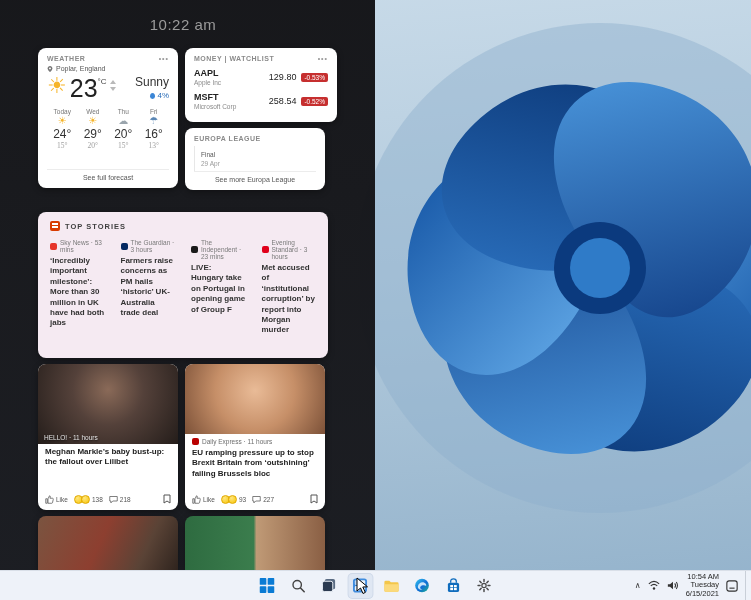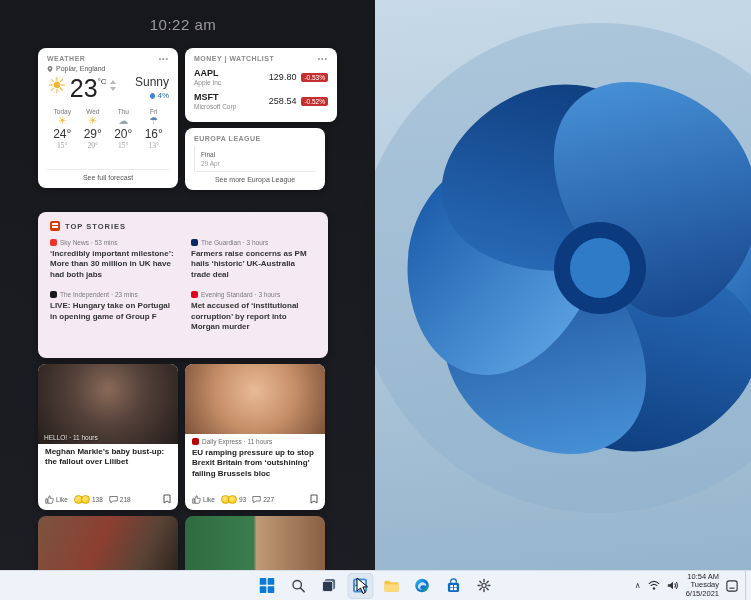--- a/index.html
+++ b/index.html
@@ -70,21 +70,21 @@
   .result { border-left:1px solid #e7e7e7; padding-left:6px; width:32px; display:flex; flex-direction:column; justify-content:center; gap:2px; }
   .res-status { font-size:6.5px; color:#555; }
   .res-date { font-size:6.5px; color:#9a9a9a; }
 
   
   .stories { left:38px; top:212px; width:290px; height:146px; background:#f5eaf2; }
   .stories .card-pad { padding:9px 12px; }
   .stories-head { display:flex; align-items:center; gap:5px; font-size:7.5px; font-weight:700; color:#3f3f3f; letter-spacing:1px; }
   .ts-icon { width:10px; height:10px; border-radius:2px; background:#d83b01; position:relative; }
   .ts-icon:after { content:""; position:absolute; left:2px; top:2px; width:6px; height:2px; background:#fff; box-shadow:0 3px 0 #fff; }
-  .stories-grid { display:grid; grid-template-columns:1fr 1fr; column-gap:16px; row-gap:11px; margin-top:8px; }
+  .stories-grid { display:grid; grid-template-columns:1fr 1fr 1fr 1fr; column-gap:16px; row-gap:11px; margin-top:8px; }
   .story-src { display:flex; align-items:center; gap:3px; font-size:6.5px; color:#7a7a7a; }
   .src-ico { width:7px; height:7px; border-radius:2px; flex:0 0 auto; }
   .story:nth-child(1) .src-ico { background:#e6352b; }
   .story:nth-child(2) .src-ico { background:#052962; }
   .story:nth-child(3) .src-ico { background:#1a1a1a; }
   .story:nth-child(4) .src-ico { background:#e0001b; }
   .story-hl { font-size:8px; font-weight:700; color:#333; line-height:1.3; margin-top:3px; }
 
   
   .news-card { width:140px; height:146px; top:364px; }

